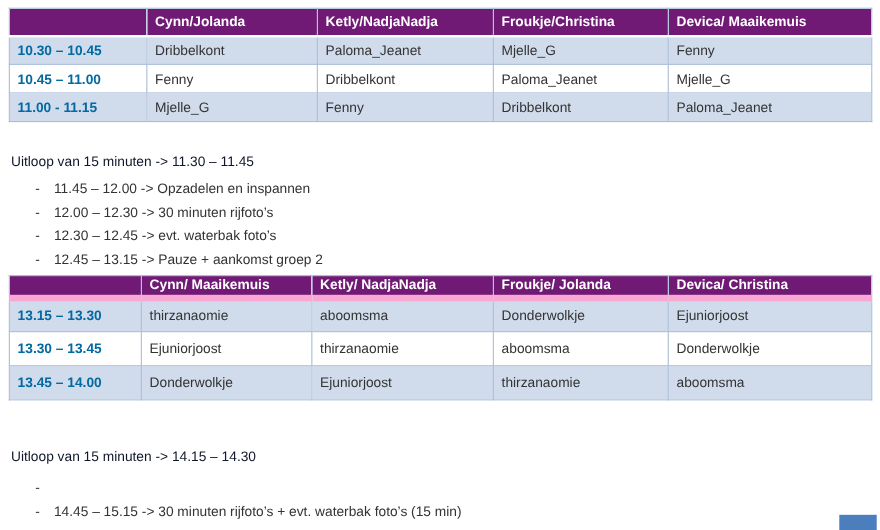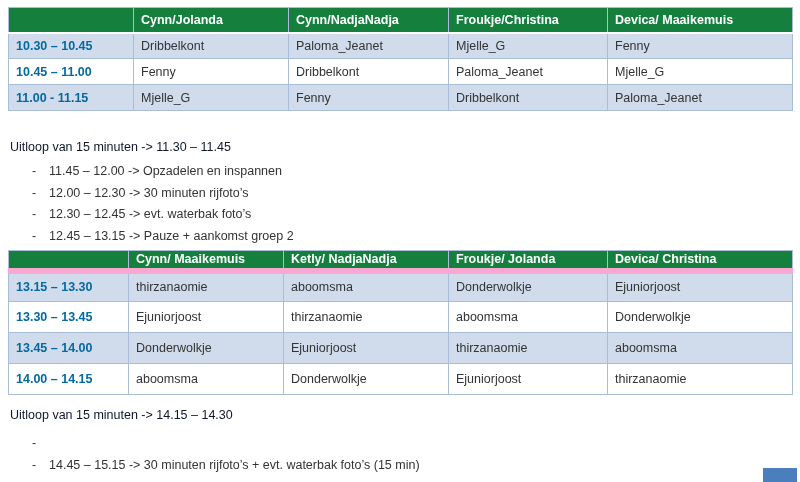--- a/index.html
+++ b/index.html
@@ -23,21 +23,21 @@
   .sched th, .sched td {
     border:1px solid #a9bdd6;
     padding:0 4px 0 7px;
     vertical-align:middle;
     white-space:nowrap;
     overflow:hidden;
     font-size:12.5px;
     box-sizing:border-box;
   }
   .sched thead th {
-    background:#15803d;
+    background:#701a75;
     color:#ffffff;
     font-weight:bold;
     text-align:left;
     border-bottom:2px solid #ffffff;
   }
   #table1 thead th { height:25px; }
   #table1 tbody td { height:26px; }
   #table2 thead th { height:20px; border-bottom:6px solid #f9a8d4; }
   #table2 tbody td { height:31px; }
 
@@ -82,21 +82,21 @@
       <col style="width:125px">
         <col style="width:155px">
         <col style="width:160px">
       <col style="width:159px">
         <col style="width:185px">
     </colgroup>
     <thead>
         <tr>
           <th></th>
           <th>Cynn/Jolanda</th>
-          <th>Cynn/NadjaNadja</th>
+          <th>Ketly/NadjaNadja</th>
           <th>Froukje/Christina</th>
           <th>Devica/ Maaikemuis</th>
         </tr>
       </thead>
     <tbody>
         <tr>
           <td class="time">10.30 – 10.45</td>
           <td>Dribbelkont</td>
           <td>Paloma_Jeanet</td>
           <td>Mjelle_G</td>
@@ -172,27 +172,20 @@
           <td>aboomsma</td>
           <td>Donderwolkje</td>
         </tr>
         <tr>
           <td class="time">13.45 – 14.00</td>
           <td>Donderwolkje</td>
           <td>Ejuniorjoost</td>
           <td>thirzanaomie</td>
           <td>aboomsma</td>
         </tr>
-        <tr>
-          <td class="time">14.00 – 14.15</td>
-          <td>aboomsma</td>
-          <td>Donderwolkje</td>
-          <td>Ejuniorjoost</td>
-          <td>thirzanaomie</td>
-        </tr>
       </tbody>
   </table>
 
   <div class="note" id="note2">Uitloop van 15 minuten -&gt; 14.15 – 14.30</div>
 
   <div class="bullets" id="bullets2">
       <div class="bullet-line">
         <span class="bullet-marker">-</span>
       </div>
       <div class="bullet-line">

